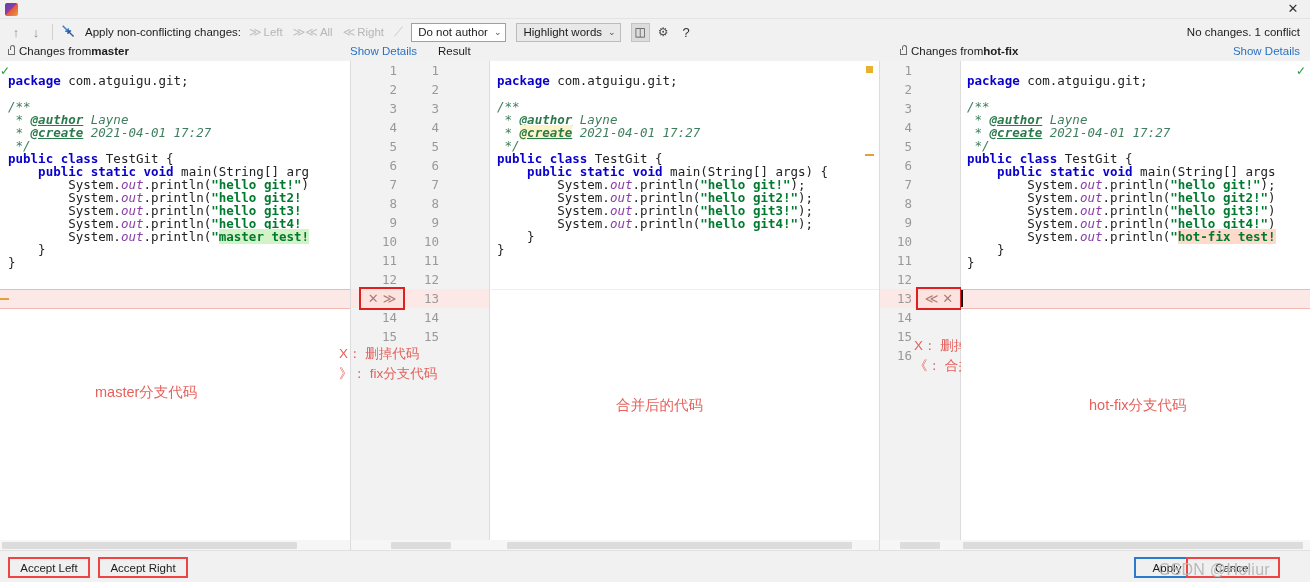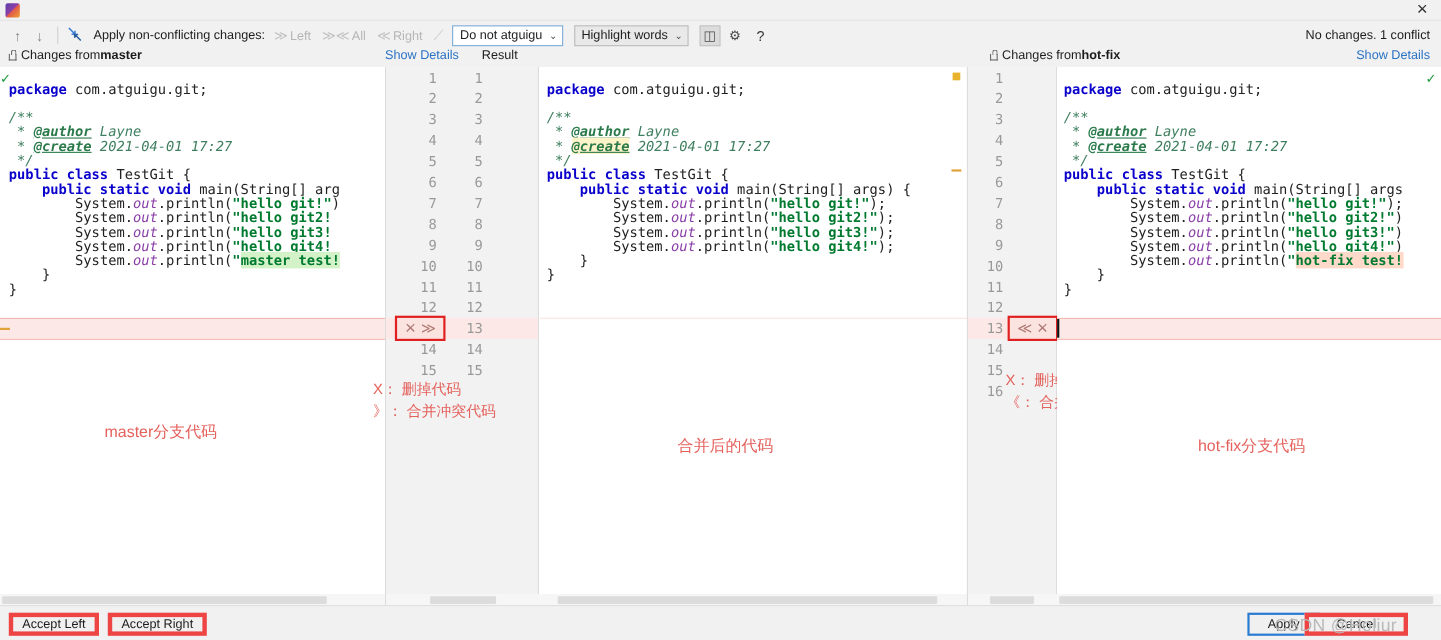--- a/index.html
+++ b/index.html
@@ -214,21 +214,21 @@
   }
 
   
   .bottombar {
     position: absolute; left: 0; top: 550px;
     width: 1310px; height: 32px;
     background: #f1f1f1; border-top: 1px solid #e0e0e0;
   }
   .btn {
     position: absolute; top: 6px; height: 21px;
-    background: #f0f0f0; border: 4px solid #ef4444;
+    background: #f0f0f0; border: 2px solid #ef4444;
     font-size: 11.5px; color: #1c1c1c;
     display: flex; align-items: center; justify-content: center;
     cursor: default;
   }
   .btn.primary { border: 2px solid #2a7ad2; background:#f0f0f0; }
   .watermark {
     position: absolute; top: 10px; font-size: 16px; color: #b9b9b9;
     white-space: nowrap; letter-spacing: 0.3px;
   }
 </style>
@@ -257,21 +257,21 @@
     </div>
     <div class="tb-applybtn">
       <span class="chev">≫≪</span><span>All</span>
     </div>
     <div class="tb-applybtn">
       <span class="chev">≪</span><span>Right</span>
     </div>
     <div class="tb-pen">⟋</div>
 
     <div class="combo">
-      <span>Do not atguigu</span>
+      <span>Do not author</span>
       <span class="caret">⌄</span>
     </div>
     <div class="combo grey">
       <span>Highlight words</span>
       <span class="caret">⌄</span>
     </div>
 
     <div class="tb-icon-btn active">◫</div>
     <div class="tb-icon-btn">⚙</div>
     <div class="tb-help">?</div>
@@ -360,21 +360,21 @@
 14
 15</div>
 
       <div class="actbox" style="left:10px; top:228px; width:42px;">
         <span>✕</span>
         <span>≫</span>
       </div>
       <div class="redbox" style="left:8px; top:226px; width:46px; height:23px;"></div>
 
       <div class="anno anno-sm" style="left:-12px; top:284px;">X： 删掉代码</div>
-      <div class="anno anno-sm" style="left:-12px; top:304px;">》： 合并冲突代码</div>
+      <div class="anno anno-sm" style="left:-12px; top:304px;">》： fix分支代码</div>
 
       <div class="hscroll" style="left:0; width:140px;">
         <div class="thumb" style="width:60px; left:40px;"></div>
       </div>
     </div>
 
     <div class="pane pane-mid">
       <div class="row-conflict-line" style="top:228px;"></div>
       <div class="row-conflict" style="top:228px; height:1px;"></div>
 

